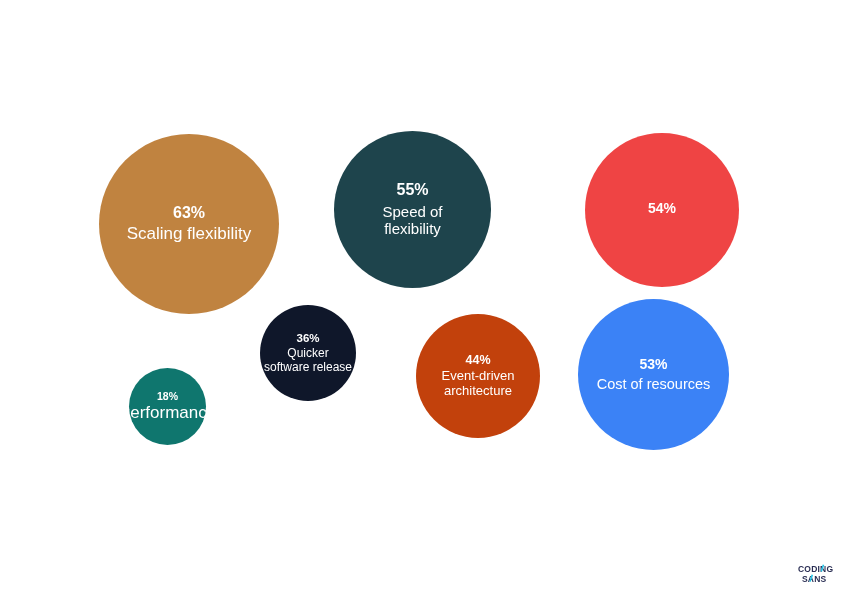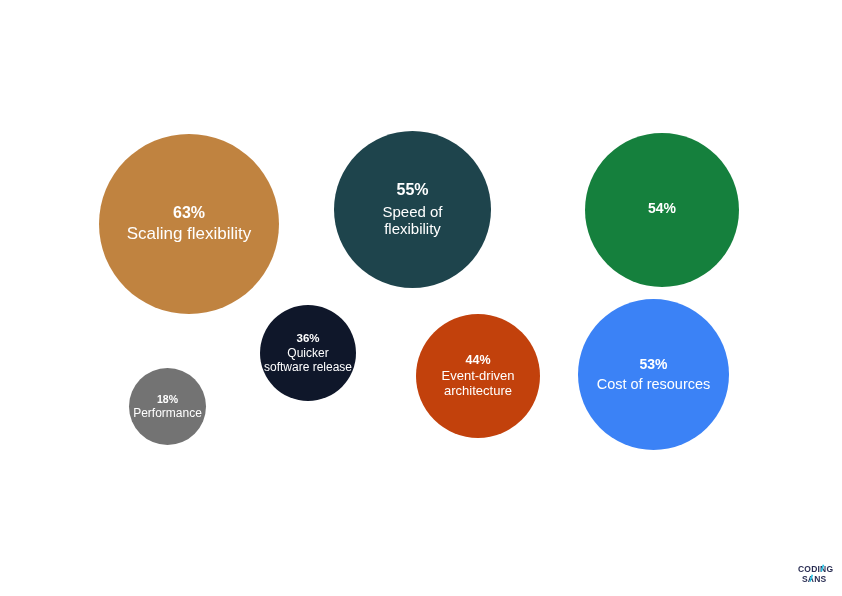--- a/index.html
+++ b/index.html
@@ -56,21 +56,21 @@
   .b-speed .lbl       { font-size: 15px; }
   .b-decreased .pct   { font-size: 14px; margin-bottom: 3px; }
   .b-decreased .lbl   { font-size: 14.5px; }
   .b-cost .pct        { font-size: 14px; margin-bottom: 3px; }
   .b-cost .lbl        { font-size: 14.5px; }
   .b-event .pct       { font-size: 12.5px; margin-bottom: 0px; }
   .b-event .lbl       { font-size: 13px; }
   .b-quicker .pct     { font-size: 11.5px; margin-bottom: 1px; }
   .b-quicker .lbl     { font-size: 12px; }
   .b-performance .pct { font-size: 10.5px; margin-bottom: 1px; }
-  .b-performance .lbl { font-size: 12px; }
+  .b-performance .lbl { font-size: 17px; }
 
   
   #logo {
     position: absolute;
     left: 798px;
     top: 563px;
     width: 40px;
     height: 22px;
   }
   #logo svg { display: block; }
@@ -84,42 +84,42 @@
     <span class="pct">63%</span>
     <span class="lbl">Scaling flexibility</span>
   </div>
 
   <div class="bubble b-speed" style="background:#1e444c;">
     <span class="pct">55%</span>
     <span class="lbl">Speed of
 flexibility</span>
   </div>
 
-  <div class="bubble b-decreased" style="background:#15803d;">
+  <div class="bubble b-decreased" style="background:#ef4444;">
     <span class="pct">54%</span>
   </div>
 
   <div class="bubble b-cost" style="background:#3b82f6;">
     <span class="pct">53%</span>
     <span class="lbl">Cost of resources</span>
   </div>
 
   <div class="bubble b-event" style="background:#c2410c;">
     <span class="pct">44%</span>
     <span class="lbl">Event-driven
 architecture</span>
   </div>
 
   <div class="bubble b-quicker" style="background:#0f172a;">
     <span class="pct">36%</span>
     <span class="lbl">Quicker
 software release</span>
   </div>
 
-  <div class="bubble b-performance" style="background:#737373;">
+  <div class="bubble b-performance" style="background:#0f766e;">
     <span class="pct">18%</span>
     <span class="lbl">Performance</span>
   </div>
 
   <div id="logo">
     <svg width="40" height="22" viewBox="0 0 40 22" xmlns="http://www.w3.org/2000/svg">
       <text id="logo-line1" x="0" y="9" font-family="'Liberation Sans', sans-serif" font-size="8.5" font-weight="bold" letter-spacing="0.2" fill="#2b2f54">CODING</text>
       <text id="logo-line2" x="4" y="19" font-family="'Liberation Sans', sans-serif" font-size="8.5" font-weight="bold" letter-spacing="0.2" fill="#2b2f54">SANS</text>
       <rect x="23.6" y="1.5" width="1.6" height="7.2" transform="rotate(18 24.4 5.1)" fill="#23c3e6"></rect>
       <rect x="12.4" y="11.6" width="1.6" height="7.2" transform="rotate(18 13.2 15.2)" fill="#23c3e6"></rect>

